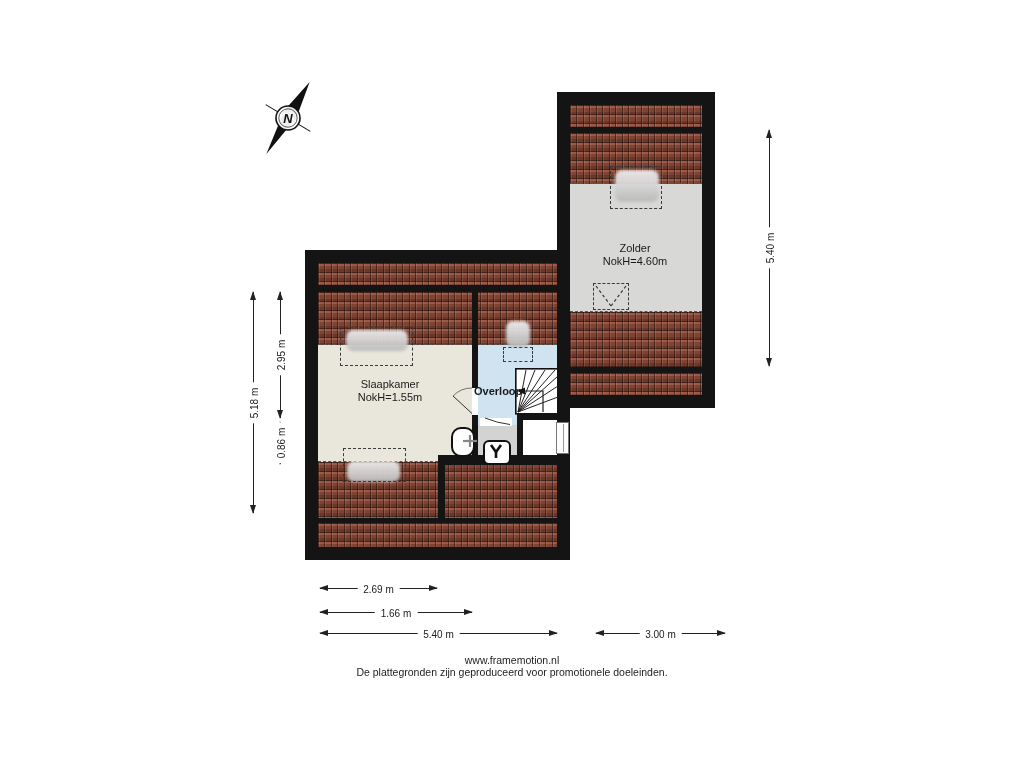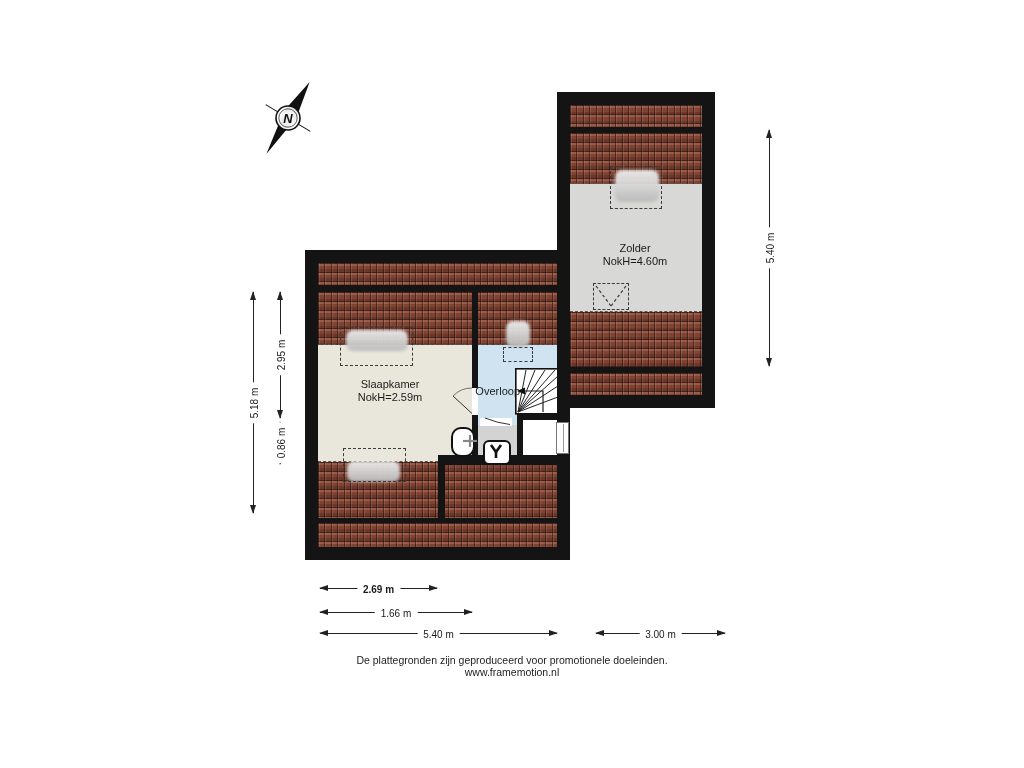--- a/index.html
+++ b/index.html
@@ -161,27 +161,27 @@
   <line x1="8" y1="0" x2="8" y2="12" stroke="#888" stroke-width="2.2"></line>
 </svg>
 <div class="toilet" style="left:483px;top:440px;width:24px;height:21px;"></div>
 <svg class="abs" style="left:487px;top:443px;" width="18" height="17" viewBox="0 0 18 17">
   <path d="M4,2 L9,9 L14,2" fill="none" stroke="#111" stroke-width="2.6"></path>
   <line x1="9" y1="8" x2="9" y2="15" stroke="#111" stroke-width="2.6"></line>
 </svg>
 
 <div class="room-label" style="left:315px;top:378px;width:150px;">
   <div>Slaapkamer</div>
-  <div>NokH=2.59m</div>
+  <div>NokH=1.55m</div>
 </div>
 <div class="room-label" style="left:575px;top:242px;width:120px;">
   <div>Zolder</div>
   <div>NokH=4.60m</div>
 </div>
-<div class="room-label" style="left:474px;top:385px;width:46px;white-space:nowrap;text-align:right;">
+<div class="room-label" style="left:474px;top:385px;width:46px;white-space:nowrap;text-align:center;font-weight:bold;">
   <div>Overloop</div>
 </div>
 
 <div class="vdim" style="left:253px;top:292px;height:221px;">
   <i class="ah-t"></i>
     <i class="ah-b"></i>
   <span class="lbl">5.18 m</span>
 </div>
 <div class="vdim" style="left:280px;top:292px;height:126px;">
   <i class="ah-t"></i>
@@ -191,21 +191,21 @@
 <div class="vdim" style="left:280px;top:422px;height:42px;">
   <i class="ah-t"></i>
     <i class="ah-b"></i>
   <span class="lbl">0.86 m</span>
 </div>
 <div class="vdim" style="left:769px;top:130px;height:236px;">
   <i class="ah-t"></i>
     <i class="ah-b"></i>
   <span class="lbl">5.40 m</span>
 </div>
-<div class="hdim" style="left:320px;top:588px;width:117px;font-weight:bold;">
+<div class="hdim" style="left:320px;top:588px;width:117px;">
   <i class="ah-l"></i>
     <i class="ah-r"></i>
   <span class="lbl">2.69 m</span>
 </div>
 <div class="hdim" style="left:320px;top:612px;width:152px;">
   <i class="ah-l"></i>
     <i class="ah-r"></i>
   <span class="lbl">1.66 m</span>
 </div>
 <div class="hdim" style="left:320px;top:633px;width:237px;">
@@ -213,15 +213,15 @@
     <i class="ah-r"></i>
   <span class="lbl">5.40 m</span>
 </div>
 <div class="hdim" style="left:596px;top:633px;width:129px;">
   <i class="ah-l"></i>
     <i class="ah-r"></i>
   <span class="lbl">3.00 m</span>
 </div>
 
 <div class="footer">
+  <div>www.framemotion.nl</div>
   <div>De plattegronden zijn geproduceerd voor promotionele doeleinden.</div>
-  <div>www.framemotion.nl</div>
 </div>
 
 </body></html>

